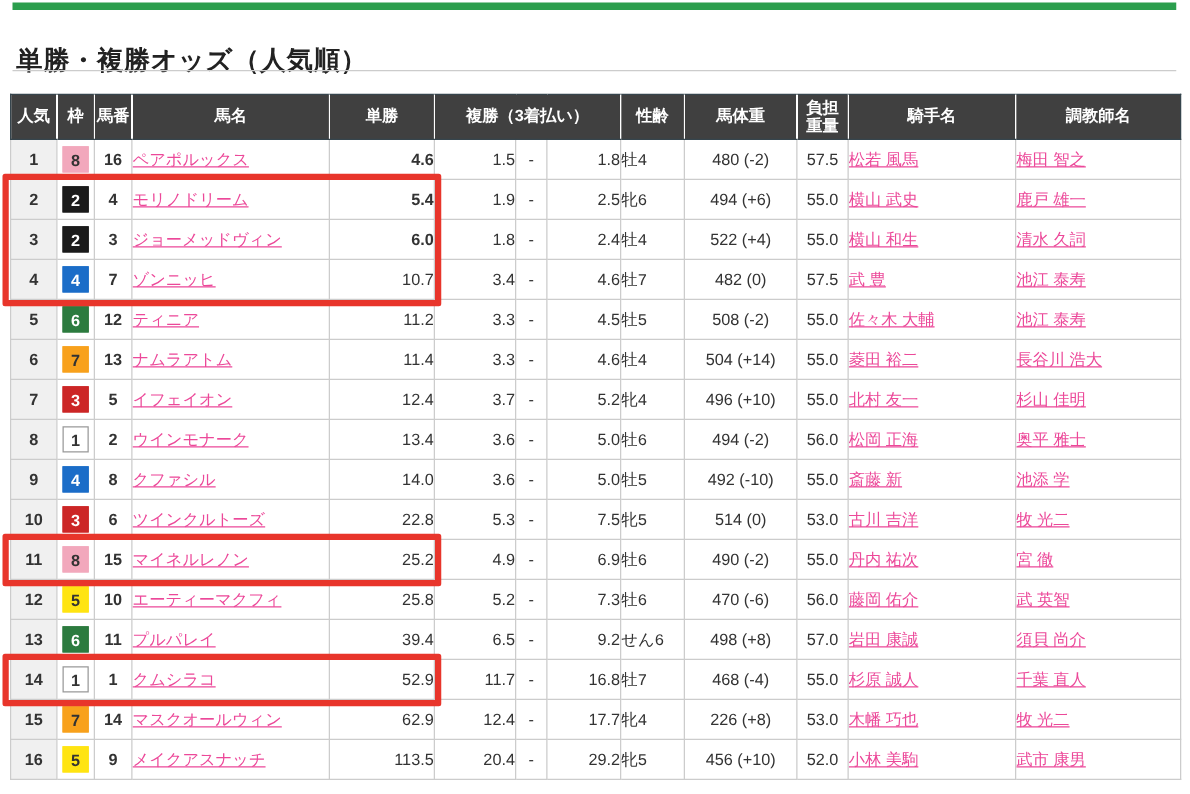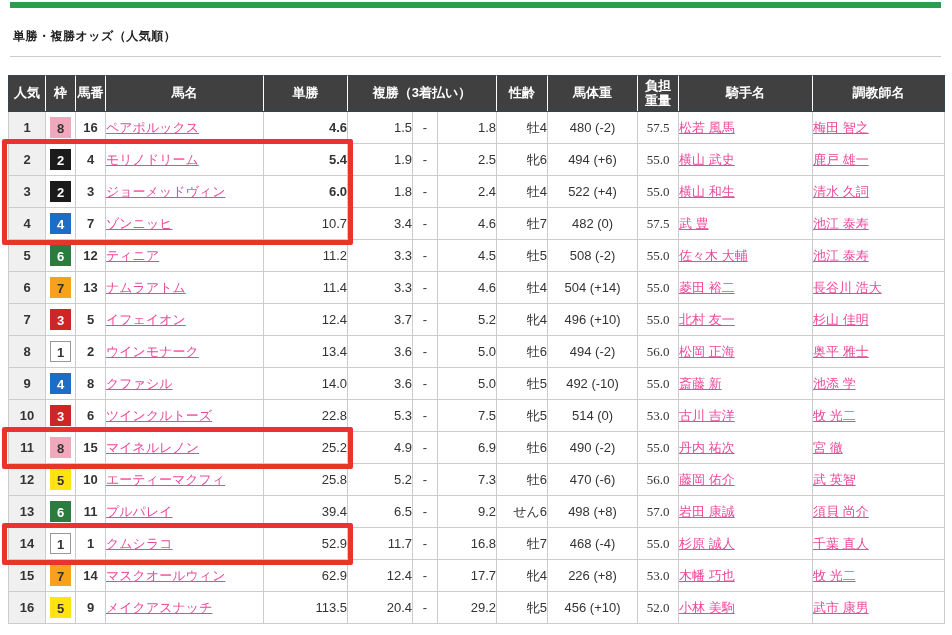--- a/index.html
+++ b/index.html
@@ -1,40 +1,40 @@
 <!DOCTYPE html>
 <html><head>
 <meta charset="utf-8">
 <style>
   html,body{margin:0;padding:0;background:#fff;}
   body{font-family:"Liberation Sans","DejaVu Sans",sans-serif;}
   #container{position:relative;width:952px;height:635px;background:#fff;overflow:hidden;}
   #accent-bar{position:absolute;top:2px;left:10px;width:931px;height:6px;}
-  #page-title{position:absolute;top:20px;left:13px;font-size:12px;font-weight:bold;color:#222;letter-spacing:.5px;}
+  #page-title{position:absolute;top:20px;left:13px;font-size:21px;font-weight:bold;color:#222;letter-spacing:.5px;}
   #title-divider{position:absolute;top:56px;left:10px;width:931px;height:1px;background:#ccc;}
   #odds-table{position:absolute;top:75px;left:8px;border-collapse:collapse;table-layout:fixed;width:936px;}
   #odds-table th,#odds-table td{border:1px solid #ccc;height:31px;font-size:13px;color:#333;
     overflow:hidden;white-space:nowrap;padding:0;vertical-align:middle;}
   #odds-table thead th{background:#404040;color:#fff;font-weight:bold;height:35px;
     border:1px solid #36454d;border-left:1px solid rgba(255,255,255,.45);border-right:1px solid rgba(255,255,255,.45);
     text-align:center;line-height:1.15;}
   #odds-table thead th:first-child{border-left:1px solid #36454d;}
   #odds-table thead th:last-child{border-right:1px solid #36454d;}
   td.rank{background:#f0f0f0;text-align:center;font-weight:bold;font-size:14px;}
   td.frame{text-align:center;}
   td.num{text-align:center;font-weight:bold;font-size:14px;}
   td.name{padding-left:8px;text-align:left;}
   td.win{text-align:right;padding-right:10px;font-size:14px;}
   td.win.hot{color:#c7183c;font-weight:bold;}
   td.pmin{text-align:right;padding-right:3px;border-right-style:dashed;border-right-color:#bbb;}
   td.psep{text-align:center;color:#888;font-size:12px;border-left:1px dashed #bbb;border-right:1px dashed #bbb;}
   td.pmax{text-align:right;padding-right:7px;border-left-style:dashed;border-left-color:#bbb;}
-  td.sex{text-align:right;}
+  td.sex{text-align:left;font-family:Liberation Mono, monospace;}
   td.wt{padding-left:8px;text-align:center;}
-  td.imp{text-align:center;font-family:Liberation Serif, serif;}
+  td.imp{text-align:center;}
   td.jky,td.trn{padding-left:8px;text-align:left;}
   .waku{display:inline-block;width:21px;height:21px;line-height:21px;text-align:center;
     font-weight:bold;font-size:13px;vertical-align:middle;box-sizing:border-box;}
   a.tbl-link{color:#ec4899;text-decoration:underline;cursor:pointer;}
   .hl-box{position:absolute;border:5px solid #e8352b;border-radius:2px;pointer-events:none;z-index:5;box-sizing:border-box;}
 </style>
 </head>
 <body>
 
 <div id="container">

